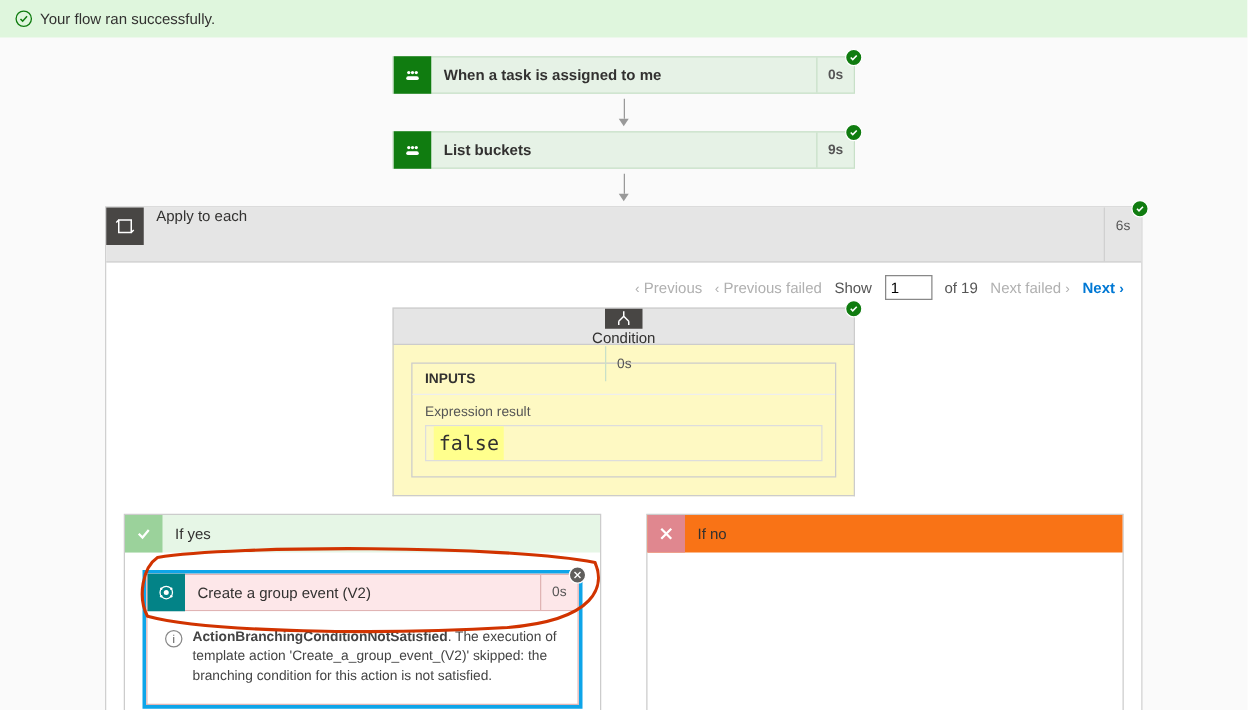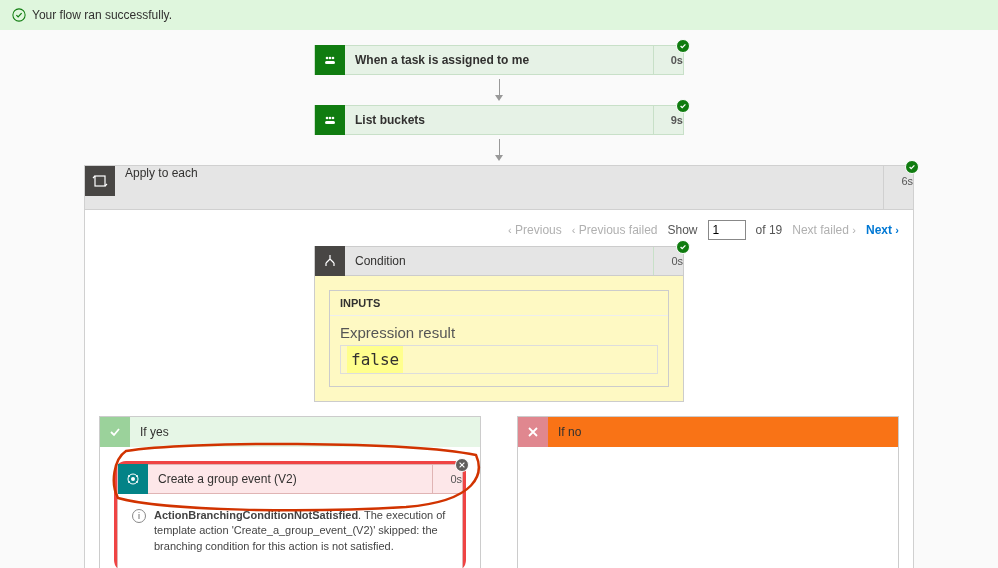--- a/index.html
+++ b/index.html
@@ -37,21 +37,21 @@
     width: 30px; height: 30px;
     background: #107c10;
     display: flex; align-items: center; justify-content: center;
     color: #fff;
   }
   .step-icon.loop { background: #484644; }
   .step-icon.cond { background: #484644; }
   .step-icon.group-evt { background: #038387; }
   .step-title { flex: 1; padding: 0 10px; font-size: 12px; }
   .step-time {
-    width: 30px; text-align: right;
+    width: 30px; text-align: center;
     border-left: 1px solid #c8e0c8;
     font-size: 11px; color: #555;
     line-height: 28px;
   }
   .badge-check {
     position: absolute; top: -6px; right: -6px;
     width: 14px; height: 14px; border-radius: 50%;
     background: #107c10; border: 1px solid #fff;
     display: flex; align-items: center; justify-content: center;
   }
@@ -104,32 +104,32 @@
   .pager input {
     width: 38px; height: 20px; border: 1px solid #888; padding: 0 4px;
     font-size: 12px;
   }
   .pager .next { color: #0078d4; font-weight: 600; }
   .chev { font-size: 11px; }
 
   .condition-step { width: 370px; margin: 0 auto; position: relative; }
   .condition-header {
     display: flex; align-items: center; height: 30px;
-    background: #e5e5e5; border: 1px solid #ccc;
+    background: #e5e5e5; border: 1px solid #ccc; flex-direction: column;
   }
   .cond-body {
     border: 1px solid #ccc; border-top: none;
     background: #fef9c3; padding: 14px;
   }
   .inputs-box {
     border: 1px solid #ccc;
   }
   .inputs-hdr { padding: 6px 10px; font-weight: 600; font-size: 11px; border-bottom: 1px solid #eee; }
   .inputs-inner { padding: 8px 10px 12px; }
-  .expr-label { font-size: 15px; color: #555; margin-bottom: 4px; }
+  .expr-label { font-size: 11px; color: #555; margin-bottom: 4px; }
   .expr-val {
     border: 1px solid #ddd; padding: 4px 6px;
   }
   .expr-val span {
     background: #ffff8d; padding: 4px 4px;
     font-family: Consolas, monospace; font-size: 16px;
   }
 
   .branches {
     display: flex; gap: 36px; margin: 14px 14px 0;
@@ -295,21 +295,21 @@
       <div class="branch yes">
         <div class="branch-hdr">
           <div class="branch-icon">
             <svg width="14" height="14" viewBox="0 0 14 14">
                 <path d="M3 7l3 3 5-6" stroke="#fff" fill="none" stroke-width="1.8"></path>
               </svg>
           </div>
           <div class="branch-title">If yes</div>
         </div>
         <div class="branch-body">
-          <div class="grp-step" style="border:3px solid #ef4444;border-radius:12px;">
+          <div class="grp-step" style="border:3px solid #0ea5e9;border-radius:0;">
             <div class="grp-header">
               <div class="step-icon group-evt">
                 <svg width="16" height="16" viewBox="0 0 16 16">
                     <circle cx="8" cy="8" r="5" fill="none" stroke="#fff" stroke-width="1"></circle>
                     <circle cx="8" cy="8" r="2" fill="#fff"></circle>
                     <circle cx="4" cy="5" r="1" fill="#fff"></circle>
                     <circle cx="12" cy="5" r="1" fill="#fff"></circle>
                     <circle cx="4" cy="11" r="1" fill="#fff"></circle>
                     <circle cx="12" cy="11" r="1" fill="#fff"></circle>
                   </svg>

